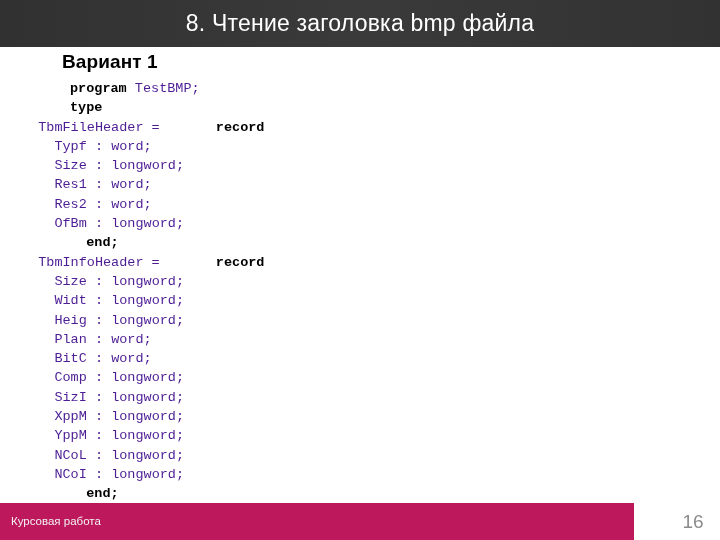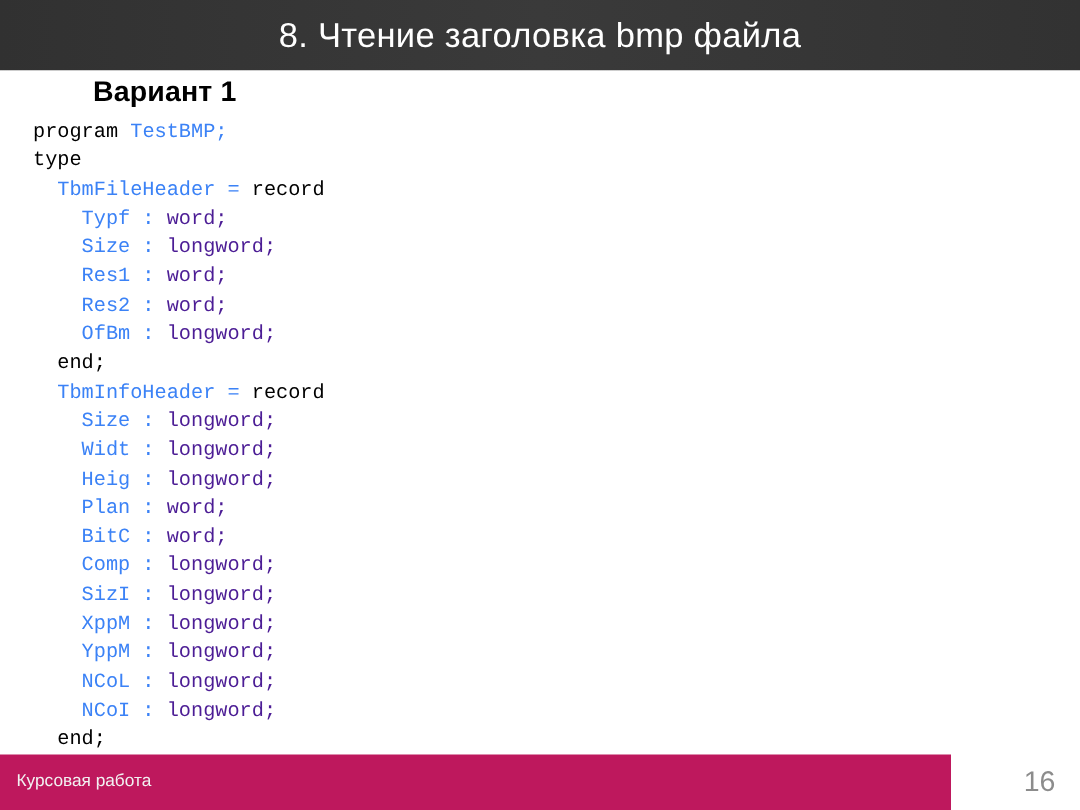--- a/index.html
+++ b/index.html
@@ -70,28 +70,29 @@
     font-size: 13.5px;
     line-height: 19.3px;
     color: #575757;
     white-space: pre;
   }
   .code-line {
     white-space: pre;
     height: 19.3px;
   }
   .tok-kw {
-    font-weight: normal;
+    font-weight: bold;
     color: #000000;
+    margin-left: 48px;
   }
   .tok-type {
     color: #4c1d95;
   }
   .tok-id {
-    color: #3b82f6;
+    color: #4c1d95;
   }
 
   
   .slide-footer {
     position: absolute;
     left: 0;
     top: 503px;
     width: 720px;
     height: 37px;
     background: #ffffff;

